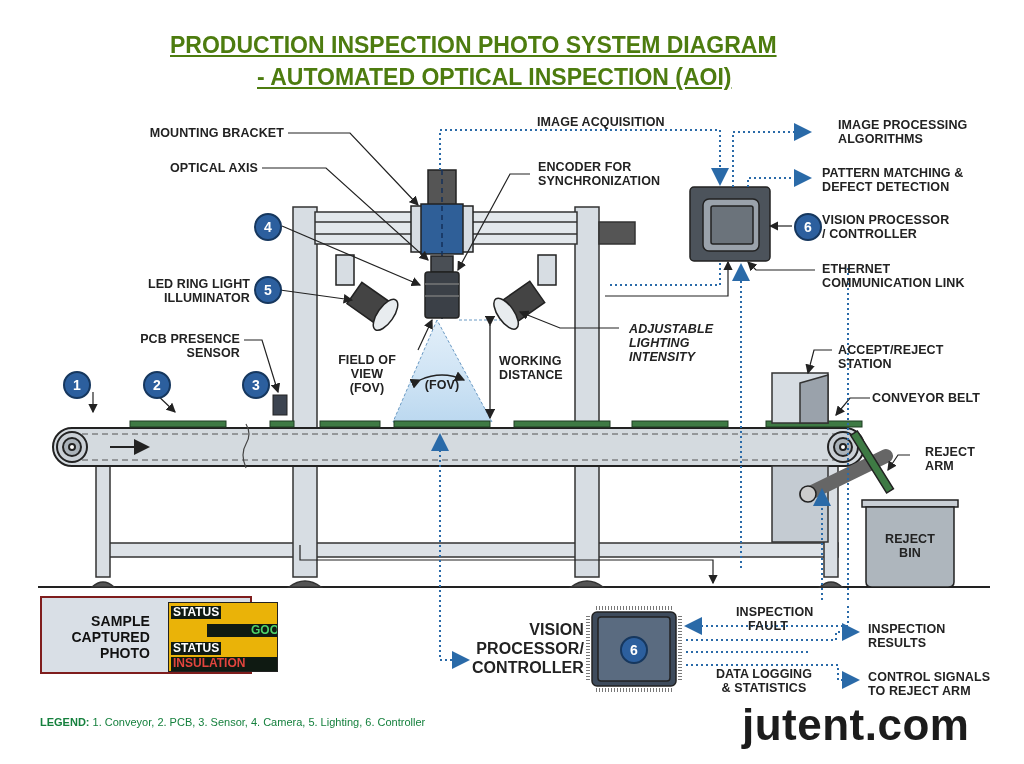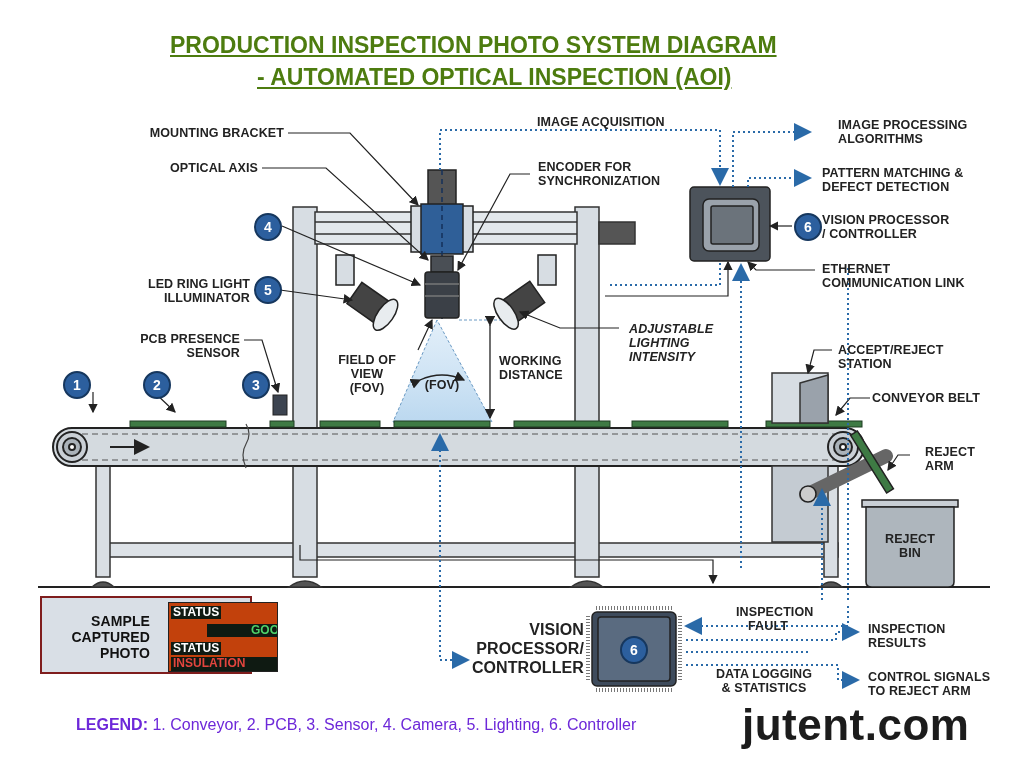--- a/index.html
+++ b/index.html
@@ -4,23 +4,23 @@
 <style>
   html,body{margin:0;padding:0;background:#ffffff;}
   body{width:1024px;height:764px;position:relative;overflow:hidden;font-family:"Liberation Sans",sans-serif;color:#1a1a1a;}
   #stage{position:absolute;left:0;top:0;width:1024px;height:764px;}
   .lbl{position:absolute;font-family:"Liberation Sans",sans-serif;font-weight:bold;font-size:12.5px;line-height:14px;color:#222;letter-spacing:0.1px;white-space:pre-line;}
   .r{text-align:right;}
   .c{text-align:center;}
   .title{position:absolute;font-weight:bold;color:#4d7c0f;white-space:nowrap;text-decoration:underline;}
   .badge{position:absolute;width:24px;height:24px;border-radius:50%;background:#2c5f9e;border:2px solid #16375e;color:#fff;font-weight:bold;font-size:14px;line-height:24px;text-align:center;box-sizing:content-box;}
   .sample{position:absolute;left:40px;top:596px;width:212px;height:78px;background:#d9dfe6;border:2px solid #7f1d1d;box-sizing:border-box;}
-  .photo{position:absolute;left:126px;top:4px;width:108px;height:68px;background:#c2410c;border:1px solid #222;overflow:hidden;}
+  .photo{position:absolute;left:126px;top:4px;width:108px;height:68px;background:#eab308;border:1px solid #222;overflow:hidden;}
   .tag{position:absolute;font-weight:bold;font-size:12px;line-height:13px;padding:0 2px;background:#0f1a12;}
-  .legend{position:absolute;left:40px;top:716px;font-size:16px;color:#6d28d9;white-space:nowrap;margin-left:36px;}
+  .legend{position:absolute;left:40px;top:716px;font-size:11px;color:#15803d;white-space:nowrap;}
   .legend b{font-weight:bold;}
   .brand{position:absolute;left:742px;top:700px;font-size:44px;font-weight:bold;color:#1c1c1c;letter-spacing:0.5px;}
 </style>
 </head>
 <body>
 
 <div id="stage">
 <svg width="1024" height="764" viewBox="0 0 1024 764" xmlns="http://www.w3.org/2000/svg">
   <defs>
     <marker id="ak" markerWidth="8" markerHeight="8" refX="7" refY="4" orient="auto">

